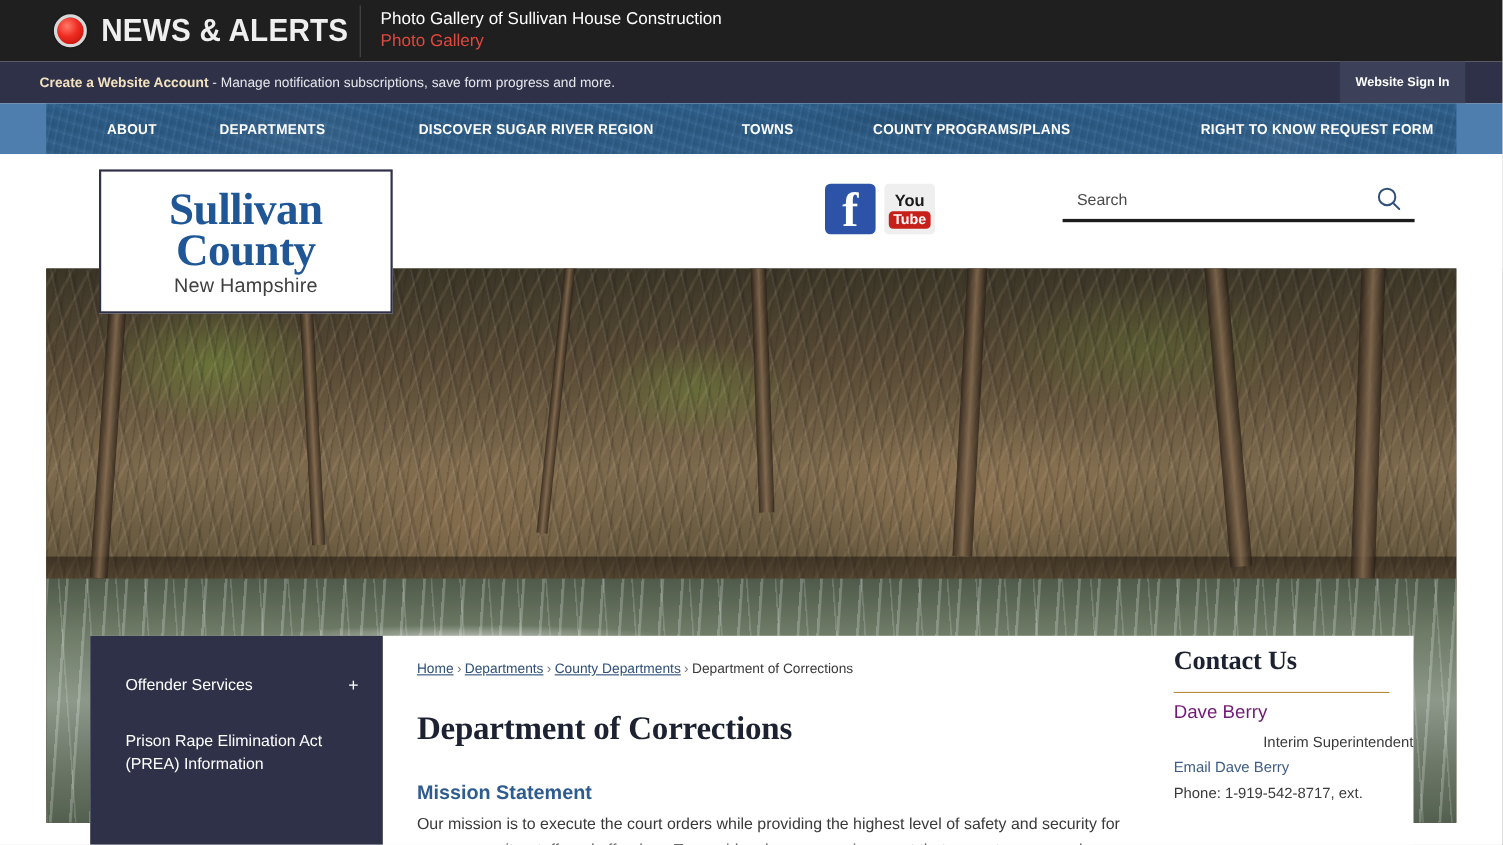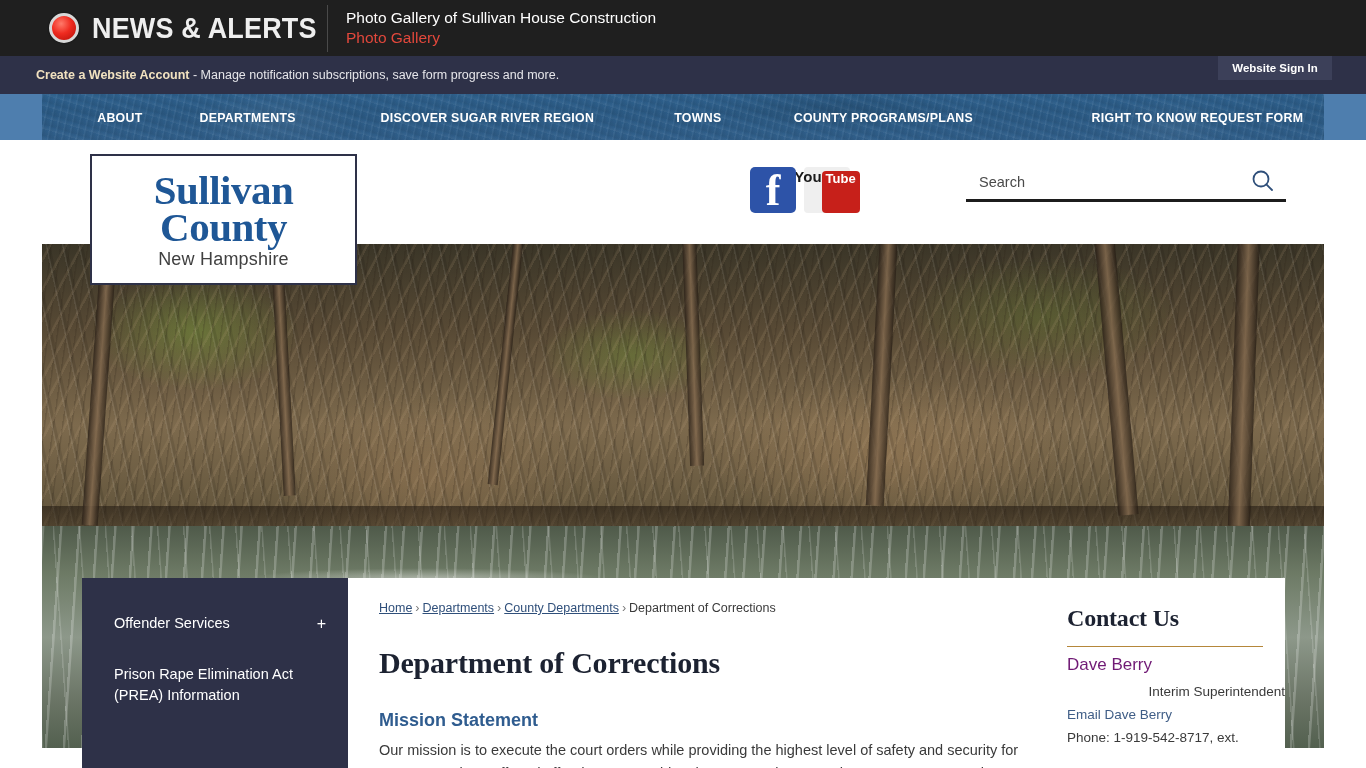--- a/index.html
+++ b/index.html
@@ -51,21 +51,21 @@
   
   .account-bar {
     position: absolute; left: 0; top: 56px; width: 1366px; height: 38px;
     background: #2e3148;
     display: flex; align-items: center;
   }
   .account-text { padding-left: 36px; font-size: 12.5px; color: #e6e6ea; white-space: nowrap; }
   .account-text .strong { color: #f2e2c0; font-weight: bold; }
   .signin-btn {
     position: absolute; right: 34px; top: 56px;
-    width: 114px; height: 24px;
+    width: 114px; height: 38px;
     background: #3c4059;
     color: #ffffff; font-size: 11.5px; font-weight: bold;
     display: flex; align-items: center; justify-content: center;
     cursor: pointer; border: none;
     font-family: "Liberation Sans", sans-serif;
   }
 
   
   .nav-bar {
     position: absolute; left: 0; top: 94px; width: 1366px; height: 46px;
@@ -114,21 +114,21 @@
     overflow: hidden;
   }
   .fb-icon::after {
     content: "f";
     position: absolute; left: 50%; top: 52%; transform: translate(-50%,-50%);
     color: #ffffff; font-family: "Liberation Serif", serif;
     font-size: 44px; font-weight: bold; line-height: 1;
   }
   .yt-icon {
     width: 46px; height: 46px; border-radius: 4px; background: #efefef;
-    display: flex; flex-direction: row; justify-content: center;
+    display: flex; flex-direction: column; align-items: center; justify-content: center;
     cursor: pointer; padding-top: 2px;
   }
   .yt-you {
     color: #1a1a1a; font-size: 15px; font-weight: bold; line-height: 1;
     font-family: "Liberation Sans", sans-serif;
   }
   .yt-tube {
     background: #c7201a; color: #ffffff; font-size: 13px; font-weight: bold;
     border-radius: 4px; padding: 1px 4px 2px; line-height: 1; margin-top: 2px;
     font-family: "Liberation Sans", sans-serif;
@@ -255,21 +255,21 @@
   .body-text {
     color: #3a3a3a; font-size: 14.5px; line-height: 23px; margin-top: 8px;
   }
 
   .contact-col {
     position: absolute; left: 985px; top: 0; width: 218px; height: 190px;
   }
   .contact-title {
     font-family: "Liberation Serif", serif;
     font-size: 24px; font-weight: bold; color: #1c2231;
-    padding-top: 27px; letter-spacing: -0.2px;
+    padding-top: 10px; letter-spacing: -0.2px;
   }
   .contact-rule {
     width: 196px; height: 1px; background: #b5873a; margin-top: 14px;
   }
   .contact-name {
     color: #701a75; font-size: 17px; margin-top: 8px; cursor: pointer;
   }
   .contact-role { color: #3a3a3a; font-size: 13.5px; margin-top: 9px; text-align: right; }
   .contact-email { color: #3f5d86; font-size: 13.5px; margin-top: 8px; cursor: pointer; }
   .contact-phone { color: #3a3a3a; font-size: 13.5px; margin-top: 8px; }

